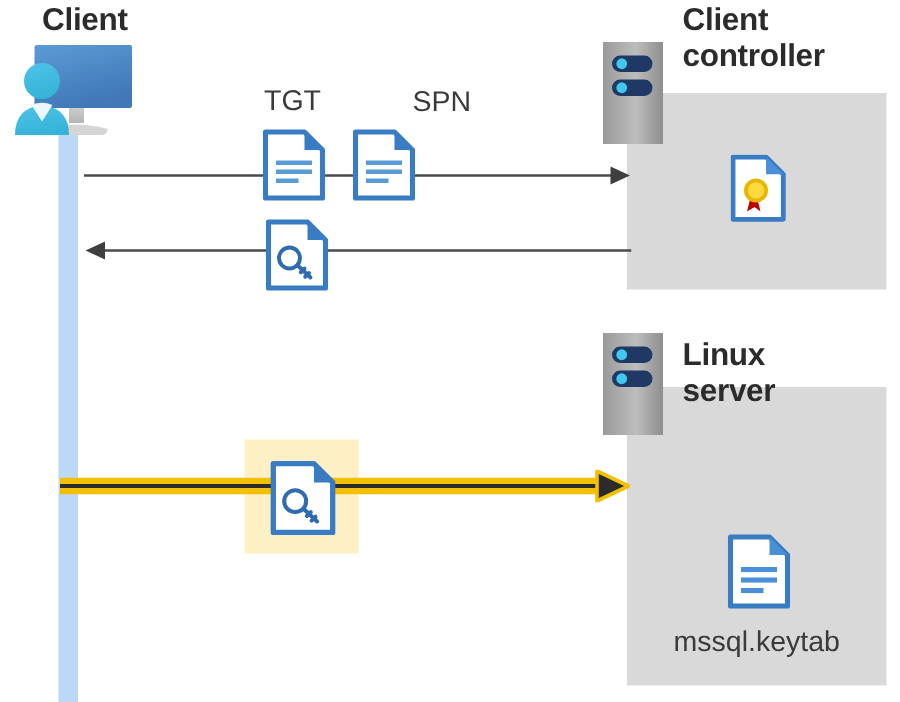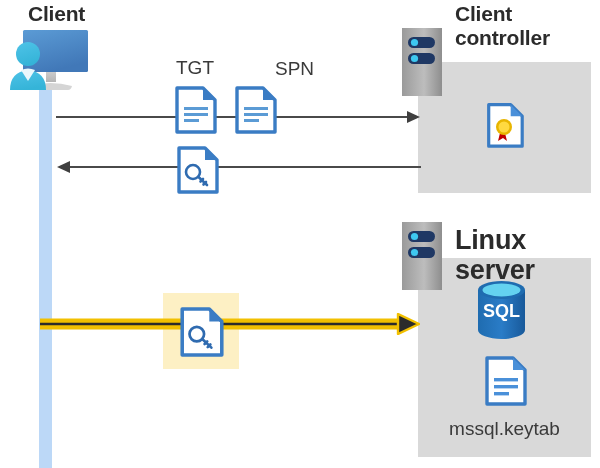--- a/index.html
+++ b/index.html
@@ -16,21 +16,21 @@
   
   .heading{
     font-weight:bold;
     color:#2b2b2b;
     letter-spacing:-0.2px;
     line-height:1.12;
     white-space:pre-line;
   }
   #client-title{left:28px;top:2px;font-size:21px;}
   #dc-title{left:455px;top:2px;font-size:21px;}
-  #linux-title{left:455px;top:225px;font-size:27px;}
+  #linux-title{left:455px;top:225px;font-size:21px;}
 
   
   .panel{background:#d9d9d9;}
   #dc-panel{left:418px;top:62px;width:173px;height:131px;}
   #linux-panel{left:418px;top:258px;width:173px;height:199px;}
 
   
   #lifeline{left:39px;top:84px;width:13px;height:384px;background:#bcd8f7;}
 
   
@@ -197,35 +197,20 @@
   <div class="abs" style="left:402px;top:222px;">
     <svg width="40" height="68" viewBox="0 0 40 68">
       <rect x="0" y="0" width="40" height="68" fill="url(#srvGrad1)"></rect>
       <rect x="6" y="9" width="27" height="11" rx="5.5" fill="#1f3864"></rect>
       <circle cx="12.5" cy="14.5" r="3.6" fill="#3ec8f0"></circle>
       <rect x="6" y="25" width="27" height="11" rx="5.5" fill="#1f3864"></rect>
       <circle cx="12.5" cy="30.5" r="3.6" fill="#3ec8f0"></circle>
     </svg>
   </div>
 
-  <div class="abs" style="left:474px;top:279px;">
-    <svg width="55" height="62" viewBox="0 0 55 62">
-      <defs>
-        <linearGradient id="sqlBody" x1="0" y1="0" x2="1" y2="0">
-          <stop offset="0" stop-color="#1f6cb0"></stop>
-          <stop offset="0.5" stop-color="#2a7cc7"></stop>
-          <stop offset="1" stop-color="#18599a"></stop>
-        </linearGradient>
-      </defs>
-      <path d="M4 11 h47 v40 a23.5 9 0 0 1 -47 0 z" fill="url(#sqlBody)"></path>
-      <ellipse cx="27.5" cy="11" rx="23.5" ry="9" fill="#1f6cb0"></ellipse>
-      <ellipse cx="27.5" cy="11" rx="19" ry="6.4" fill="#64d2f0"></ellipse>
-      <text x="27.5" y="38" text-anchor="middle" font-family="'Liberation Sans',sans-serif" font-size="18" font-weight="bold" fill="#ffffff">SQL</text>
-    </svg>
-  </div>
 
   <div class="abs" style="left:485px;top:355px;">
     <svg width="42" height="52" viewBox="0 0 42 50">
       <path d="M2 2 h26 l12 12 v34 h-38 z" fill="#ffffff" stroke="#3a7cc4" stroke-width="3.4" stroke-linejoin="round"></path>
       <path d="M28 2 l12 12 h-12 z" fill="#4a90d9"></path>
       <rect x="9" y="22" width="24" height="3.4" fill="#4a90d9"></rect>
       <rect x="9" y="29" width="24" height="3.4" fill="#4a90d9"></rect>
       <rect x="9" y="36" width="15" height="3.4" fill="#4a90d9"></rect>
     </svg>
   </div>

